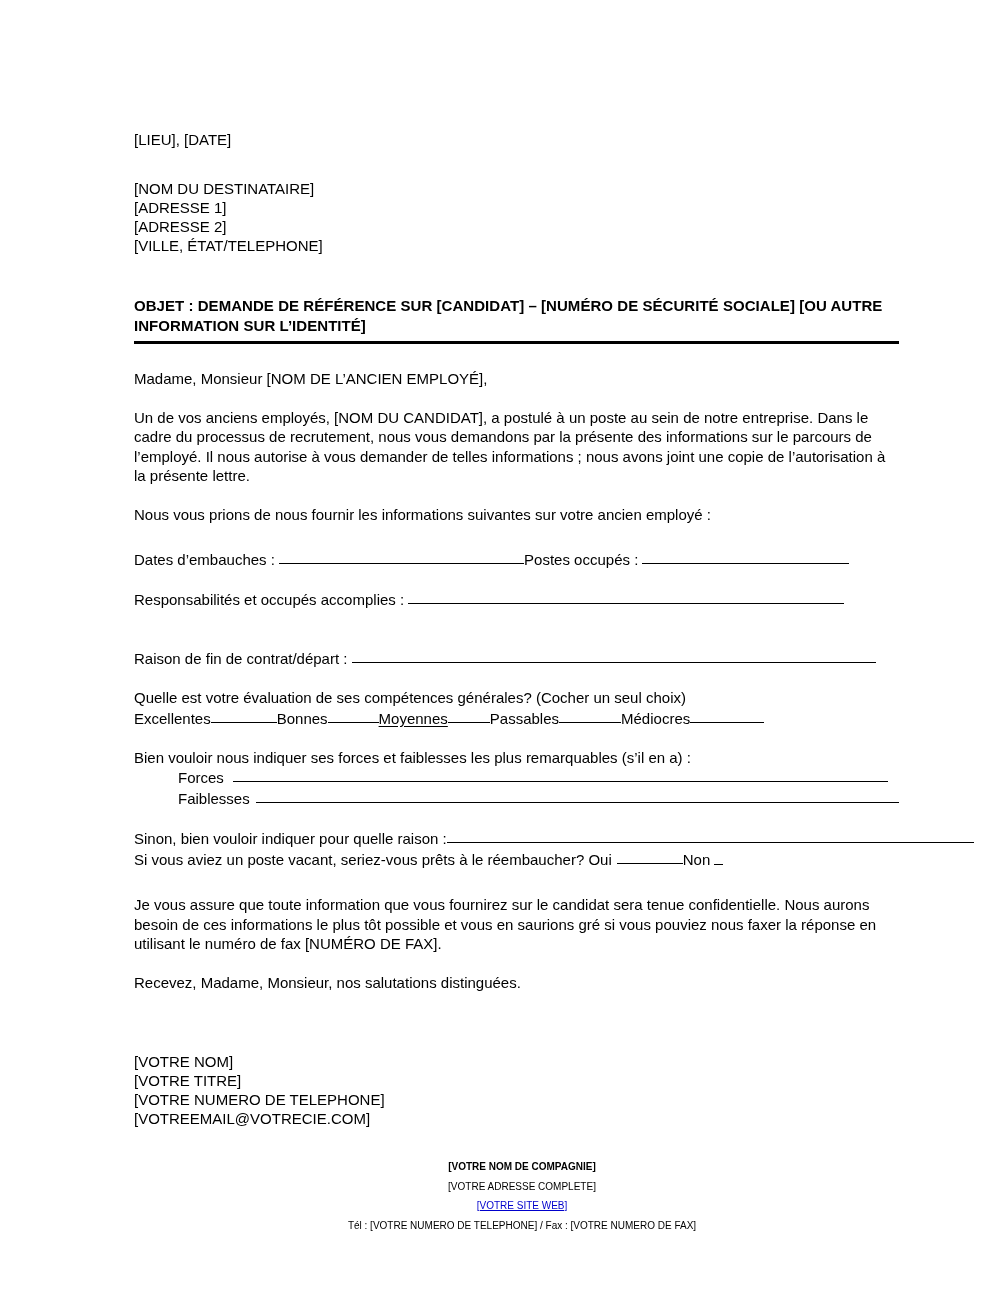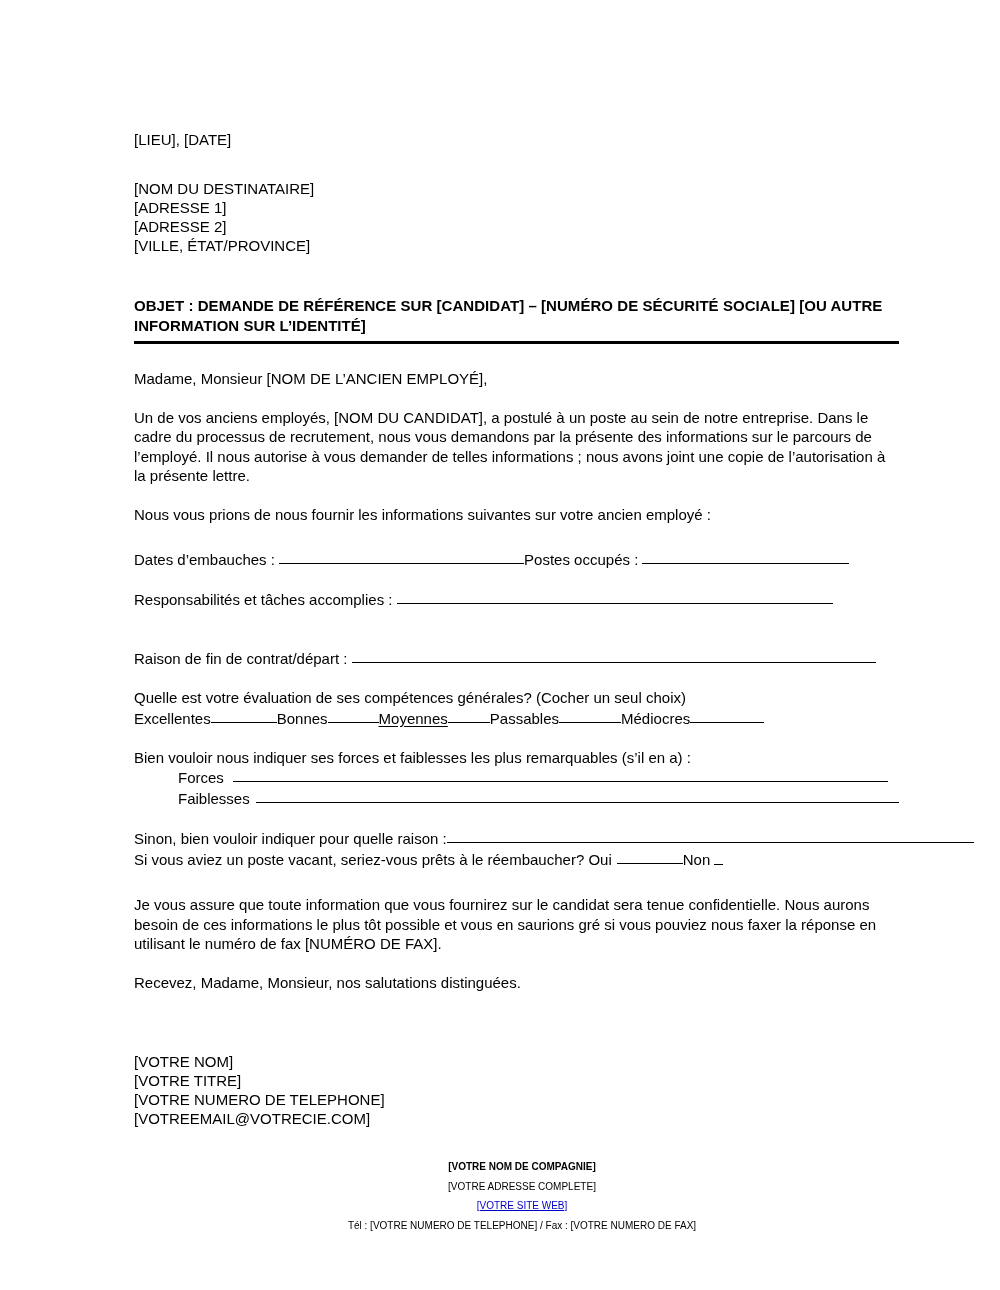--- a/index.html
+++ b/index.html
@@ -122,21 +122,21 @@
   <div class="content">
 
     <div class="line">[LIEU], [DATE]</div>
 
     <div class="spacer-lg"></div>
 
     <div class="addr-block">
       <div class="line">[NOM DU DESTINATAIRE]</div>
       <div class="line">[ADRESSE 1]</div>
       <div class="line">[ADRESSE 2]</div>
-      <div class="line">[VILLE, ÉTAT/PROVINCE]</div>
+      <div class="line">[VILLE, ÉTAT/TELEPHONE]</div>
     </div>
 
     <div class="spacer-lg"></div>
     <div class="spacer-sm"></div>
 
     <div class="subject">OBJET : DEMANDE DE RÉFÉRENCE SUR [CANDIDAT] – [NUMÉRO DE SÉCURITÉ SOCIALE] [OU AUTRE INFORMATION SUR L’IDENTITÉ]</div>
     <div class="rule"></div>
 
     <div class="spacer-md"></div>
     <div class="spacer-xs"></div>
@@ -151,21 +151,21 @@
 
     <div class="para">Nous vous prions de nous fournir les informations suivantes sur votre ancien employé :</div>
 
     <div class="spacer-md"></div>
     <div class="spacer-xs"></div>
 
     <div class="form-row"><span>Dates d’embauches : </span><span class="blank" style="width:245px"></span><span>Postes occupés : </span><span class="blank" style="width:207px"></span></div>
 
     <div class="spacer-md"></div>
 
-    <div class="form-row"><span>Responsabilités et tâches accomplies : </span><span class="blank" style="width:436px"></span></div>
+    <div class="form-row"><span>Responsabilités et occupés accomplies : </span><span class="blank" style="width:436px"></span></div>
 
     <div class="spacer-md"></div>
 
 
     <div class="spacer-md"></div>
 
     <div class="form-row"><span>Raison de fin de contrat/départ : </span><span class="blank" style="width:524px"></span></div>
 
     <div class="spacer-md"></div>
 

